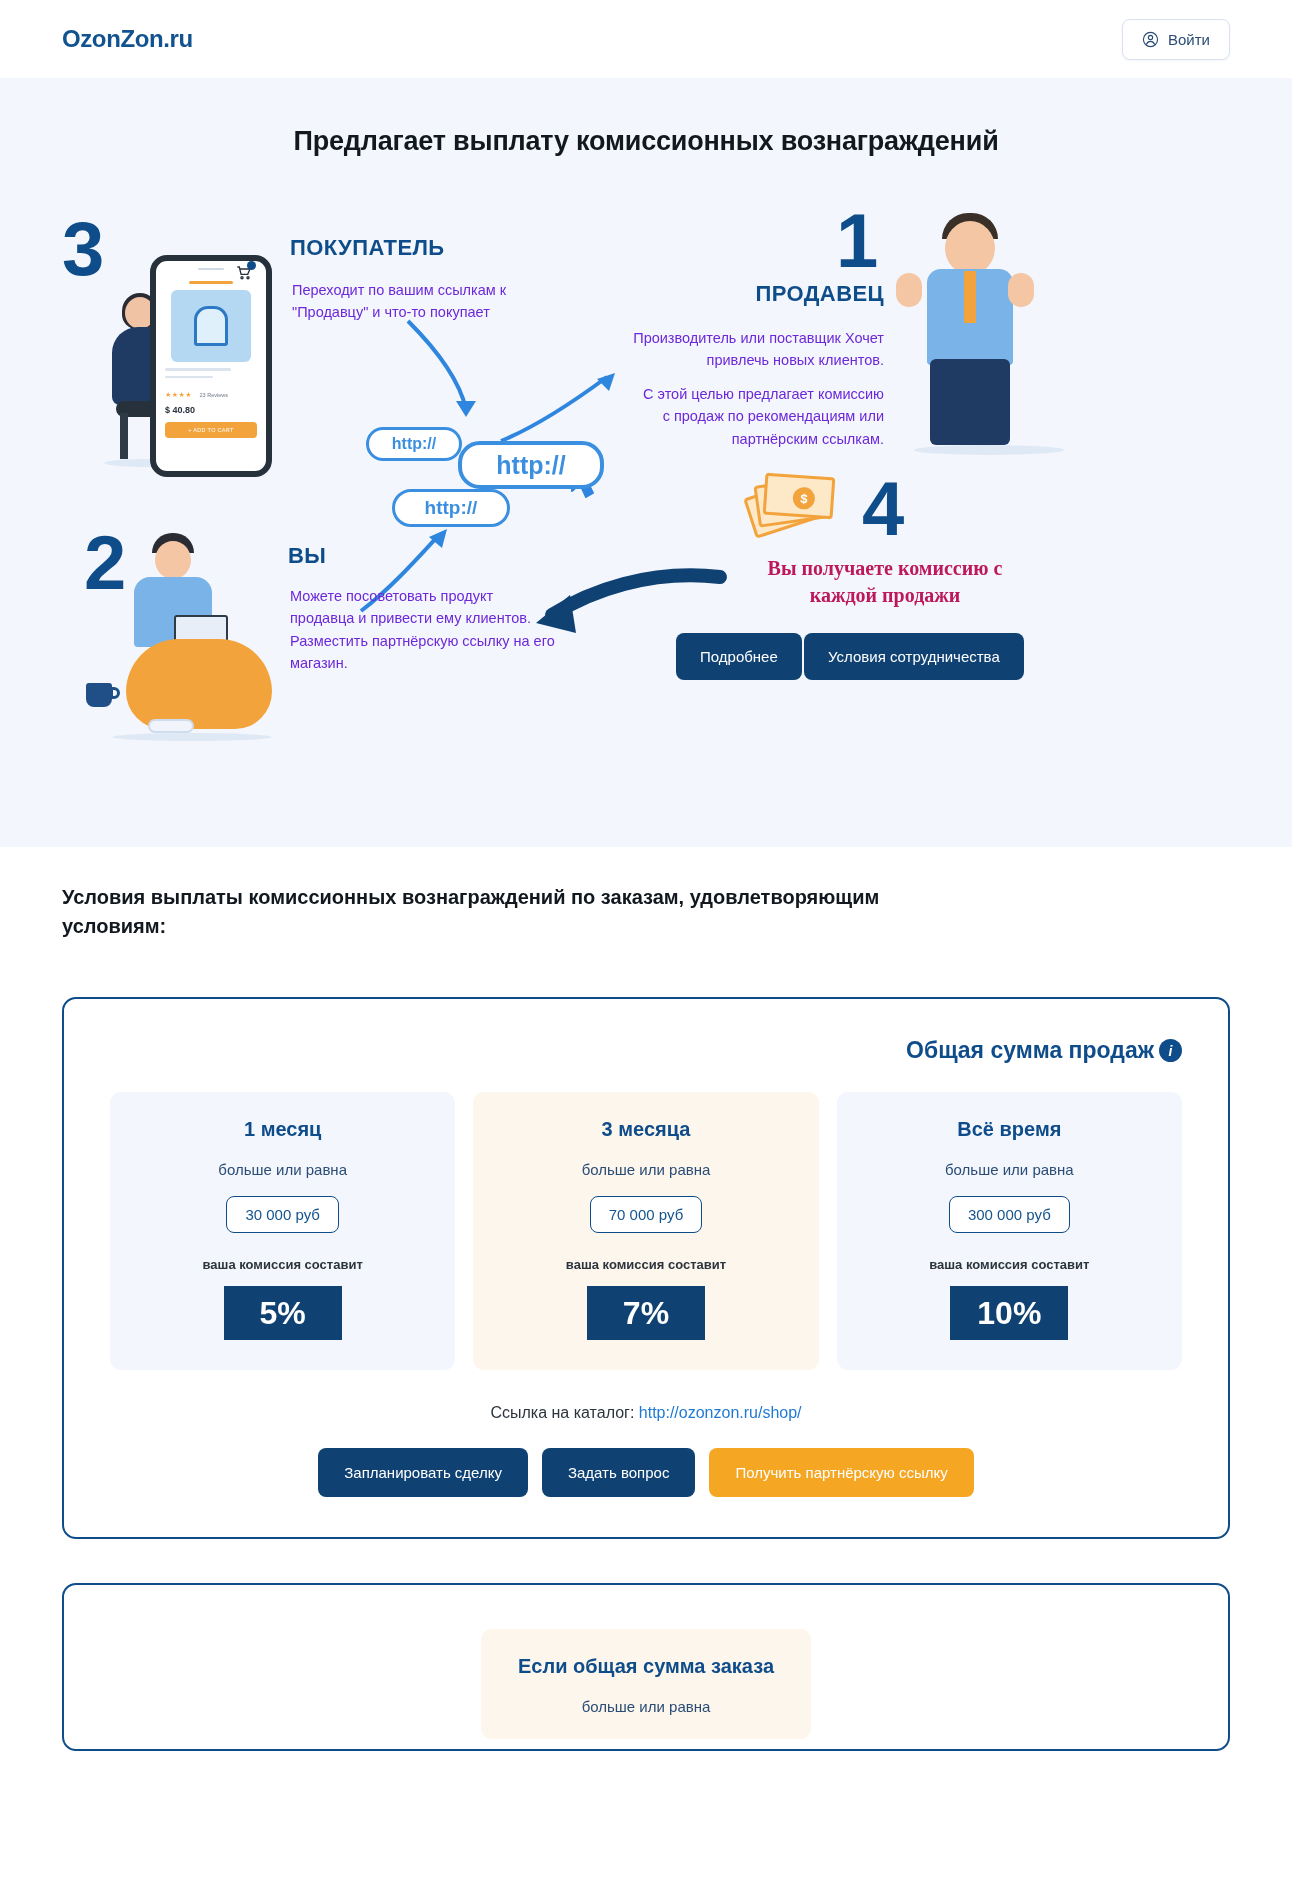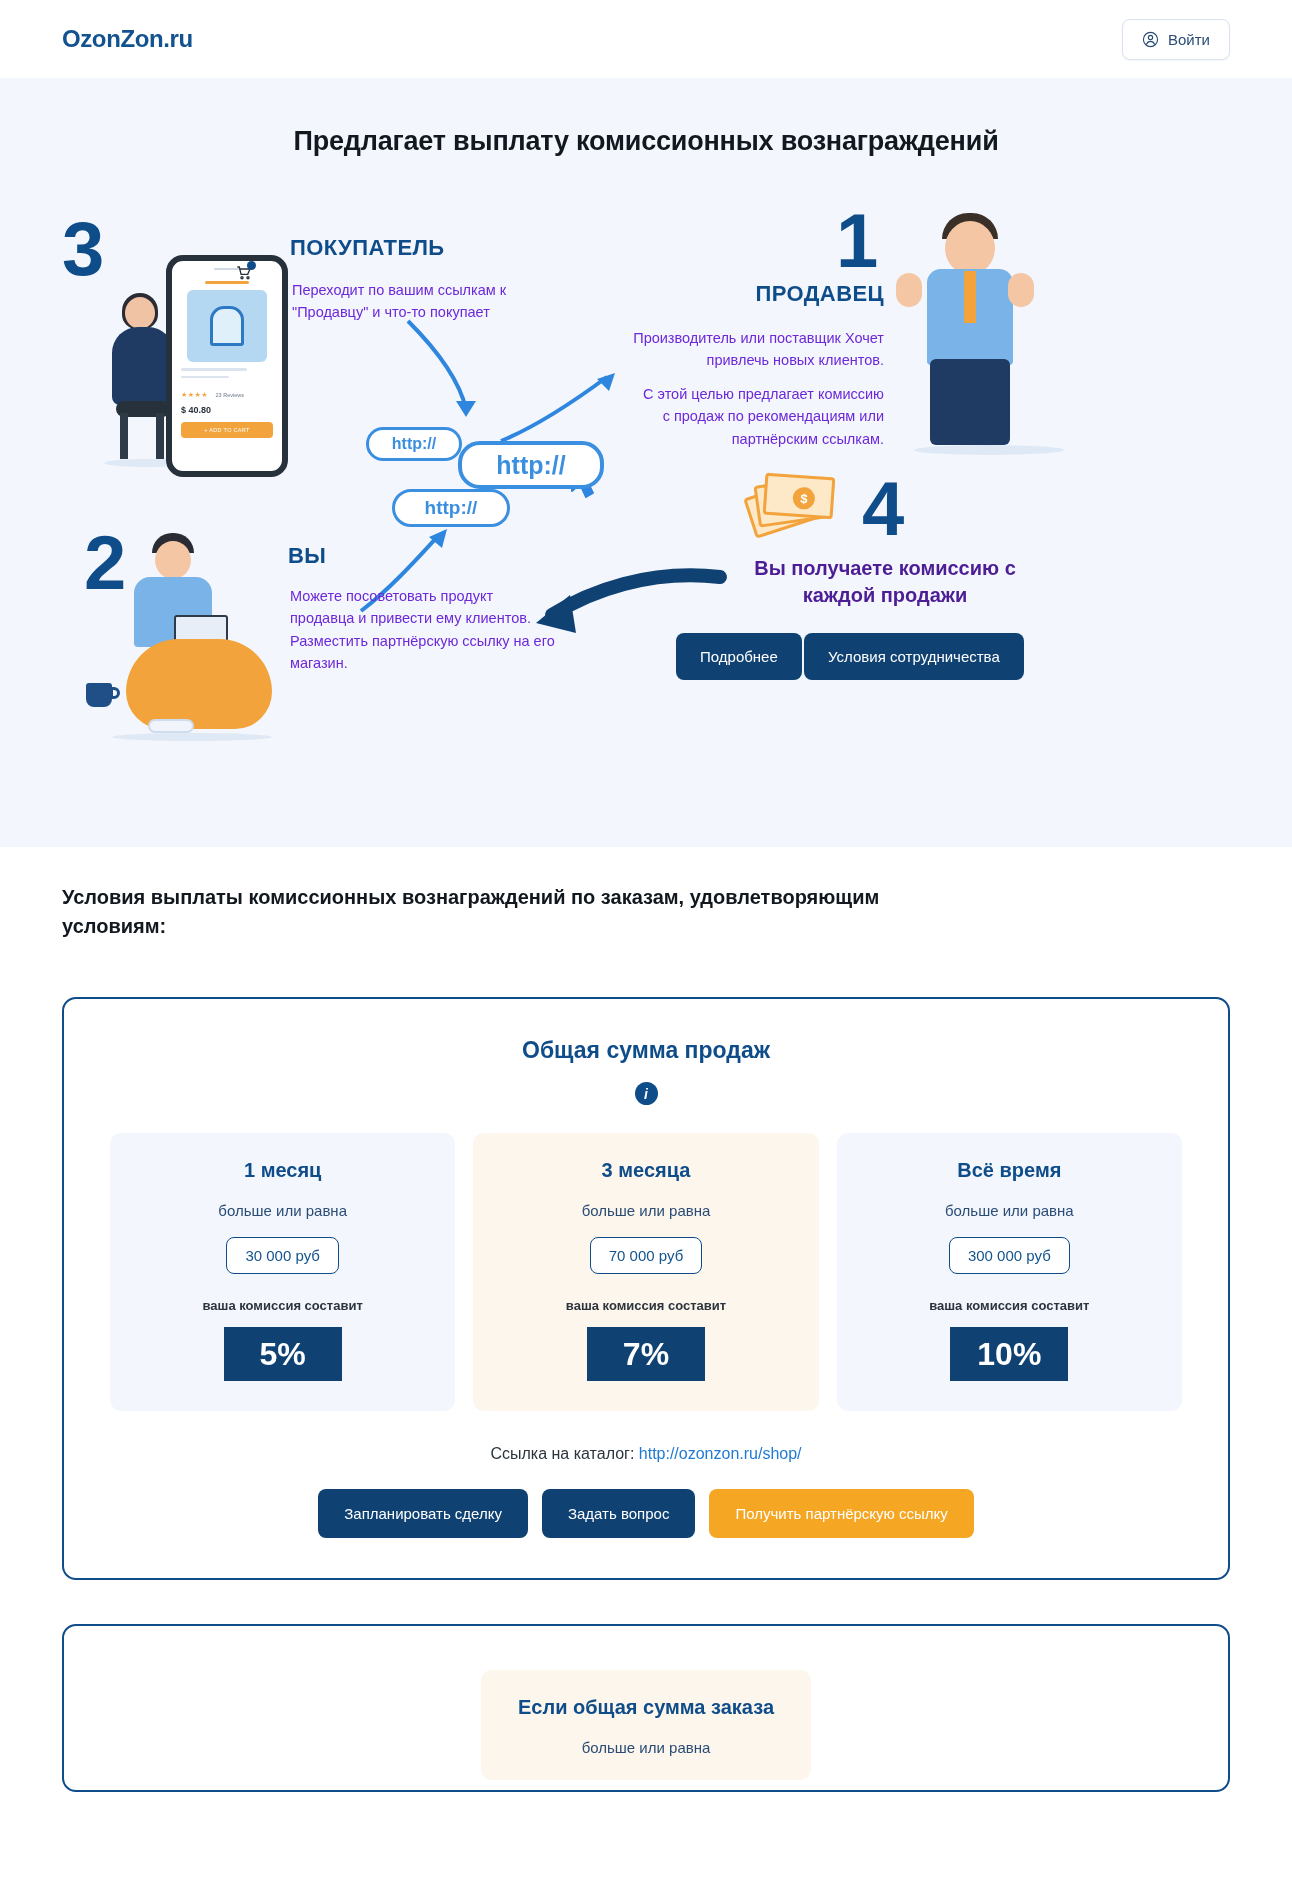--- a/index.html
+++ b/index.html
@@ -155,38 +155,38 @@
     position:absolute; width:70px;height:42px;border:3px solid #f2a33c;background:#fde8c8;border-radius:4px;
   }
 
   
   .hero-btn {
     background:#0f4273; color:#fff; border:none; border-radius:8px;
     font-size:15px; padding:15px 24px; cursor:pointer;
     font-family:"Liberation Sans", sans-serif;
   }
   .comm-title {
-    font-size:20px;font-weight:bold;color:#4c1d95;text-align:center;line-height:1.35;
+    font-size:20px;font-weight:bold;color:#be185d;text-align:center;line-height:1.35;font-family:Liberation Serif, serif;
   }
 
   
   .cond-wrap { padding: 36px 62px 0 62px; background:#fff; }
   .cond-title {
     font-size:20px; font-weight:bold; color:#12181f; line-height:1.45; max-width:860px;
   }
 
   .panel {
     margin: 56px 62px 0 62px;
     border: 2px solid #0f4c8a;
     border-radius: 14px;
     padding: 38px 46px 40px 46px;
     background:#fff;
   }
   .panel-head {
-    display:flex; align-items:center; justify-content:flex-end; gap:18px; margin-bottom:28px;flex-direction:column;
+    display:flex; align-items:center; justify-content:flex-end; gap:5px; margin-bottom:28px;
   }
   .panel-head h3 { font-size:23px; font-weight:bold; color:#0f4c8a; }
   .info-ico {
     width:23px;height:23px;border-radius:50%;background:#0f4c8a;color:#fff;
     font-size:14px;font-weight:bold;display:flex;align-items:center;justify-content:center;
     font-style:italic; cursor:pointer;
   }
   .cards { display:flex; gap:18px; }
   .card {
     flex:1; border-radius:11px; padding:26px 18px 30px 18px; text-align:center;
@@ -250,21 +250,21 @@
     <div style="left:100px; top:80px; width:110px; height:180px;">
       <div style="position:absolute; left:22px; top:10px;" class="woman-hair"></div>
       <div style="position:absolute; left:25px; top:14px;" class="woman-head"></div>
       <div style="position:absolute; left:12px; top:44px;" class="woman-body"></div>
       <div style="position:absolute; left:16px; top:118px; width:54px;height:16px;background:#27313c;border-radius:8px;"></div>
       <div style="position:absolute; left:20px; top:130px;" class="stool"></div>
       <div style="position:absolute; left:56px; top:130px;" class="stool"></div>
       <div style="position:absolute; left:4px; top:176px; width:86px;height:8px;background:#dfe9f5;border-radius:50%;"></div>
     </div>
 
-    <div class="phone" style="left:166px; top:52px;">
+    <div class="phone" style="left:150px; top:52px;">
       <div class="phone-top">
           <div class="phone-line"></div>
         </div>
       <div class="phone-bar"></div>
       <div class="phone-img">
           <div class="chair"></div>
         </div>
       <div class="phone-meta">
         <div class="meta-line" style="width:72%"></div>
         <div class="meta-line" style="width:52%"></div>

